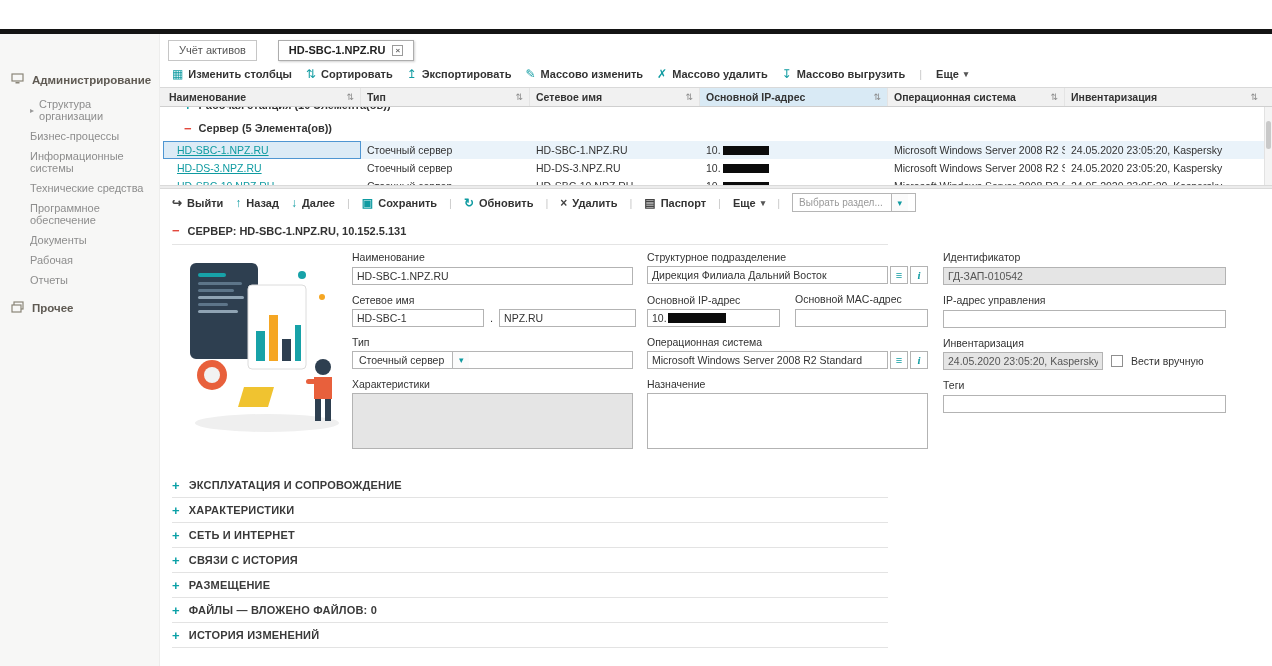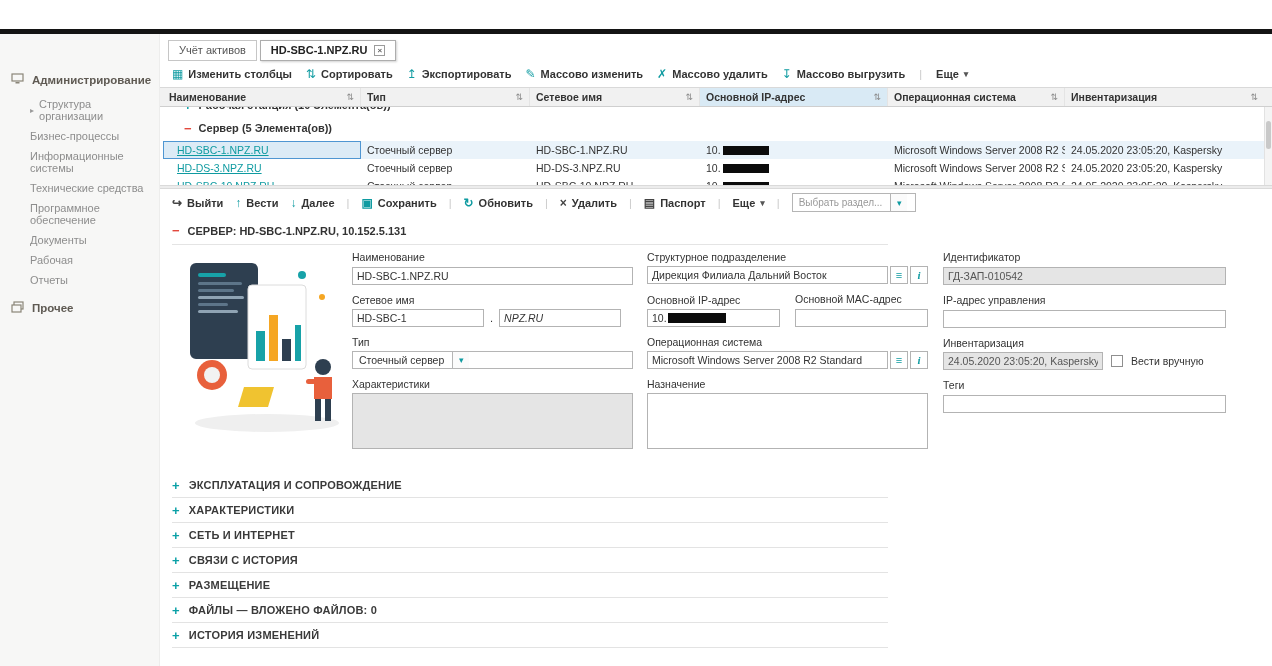--- a/index.html
+++ b/index.html
@@ -33,21 +33,21 @@
   }
   .side-item { display:flex; align-items:center; gap:8px; padding:7px 10px; font-size:11.5px; font-weight:bold; color:#5f5a53; cursor:pointer; }
   .side-item .sicn { width:14px; text-align:center; flex:0 0 14px; }
   .side-sub { padding:4px 10px 4px 30px; font-size:11px; color:#8d8d8d; cursor:pointer; display:flex; gap:5px; align-items:center; }
   .side-sub .tri { color:#9a9a9a; font-size:8px; }
 
   
   .main { position:absolute; top:34px; left:160px; right:0; bottom:0; background:#fff; }
 
   
-  .tabrow { height:24px; margin-top:3px; display:flex; align-items:flex-end; padding-left:8px; gap:3px; }
+  .tabrow { height:24px; margin-top:3px; display:flex; align-items:flex-end; padding-left:8px; gap:21px; }
   .tab { border:1px solid #c6c6c6; background:#fff; font-size:11px; color:#555; padding:3px 10px 4px; display:flex; gap:7px; align-items:center; cursor:pointer; }
   .tab.active { font-weight:bold; color:#222; border-color:#adadad; box-shadow:1px 1px 2px rgba(0,0,0,.18); }
   .tab-close { width:11px; height:11px; border:1px solid #9b9b9b; font-size:8px; line-height:9px; text-align:center; color:#666; cursor:pointer; }
 
   
   .list-toolbar { height:26px; display:flex; align-items:center; gap:14px; padding:0 12px; font-size:11px; font-weight:bold; color:#333; }
   .tbtn { display:flex; align-items:center; gap:5px; cursor:pointer; white-space:nowrap; }
   .tbtn .ticn { color:#0f9ba1; font-weight:normal; font-size:12px; }
   .tbtn .chev { color:#555; font-size:9px; }
   .sep { color:#c9c9c9; font-weight:normal; }
@@ -328,21 +328,21 @@
 
     <div class="splitter"></div>
 
     <div class="detail-toolbar">
       <span class="tbtn">
         <span class="dicn dark">↪</span>
         <span>Выйти</span>
       </span>
       <span class="tbtn">
         <span class="dicn">↑</span>
-        <span>Вести</span>
+        <span>Назад</span>
       </span>
       <span class="tbtn">
         <span class="dicn">↓</span>
         <span>Далее</span>
       </span>
       <span class="sep">|</span>
       <span class="tbtn">
         <span class="dicn">▣</span>
         <span>Сохранить</span>
       </span>
@@ -411,21 +411,21 @@
       <div class="fcol fcol1">
         <div class="fld">
           <div class="flabel">Наименование</div>
           <input class="tinput" type="text" value="HD-SBC-1.NPZ.RU" style="">
         </div>
         <div class="fld">
           <div class="flabel">Сетевое имя</div>
           <div class="frow">
             <input class="tinput" style="width: 132px;" type="text" value="HD-SBC-1">
             <span class="dotsep">.</span>
-            <input class="tinput" style="width: 122px; font-style: italic;" type="text" value="NPZ.RU">
+            <input class="tinput" style="width: 137px;" type="text" value="NPZ.RU">
           </div>
         </div>
         <div class="fld">
           <div class="flabel">Тип</div>
           <div class="fselect typesel">
             <span class="stext">Стоечный сервер</span>
             <span class="arrowbtn">▾</span>
           </div>
         </div>
         <div class="fld">

